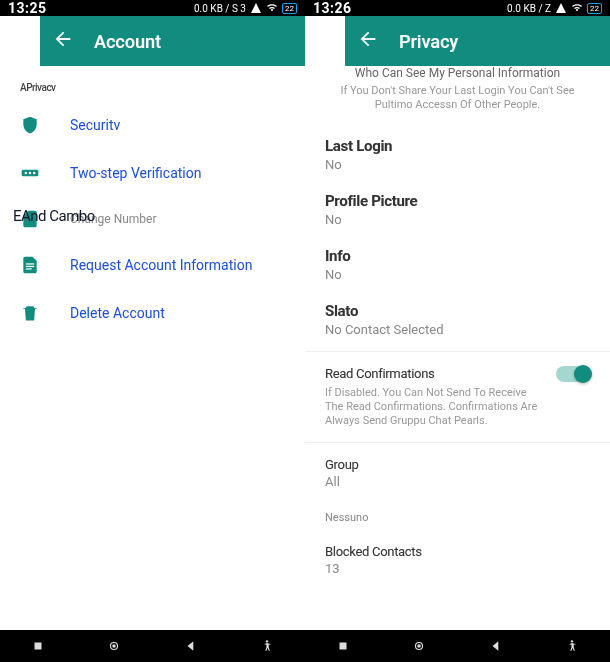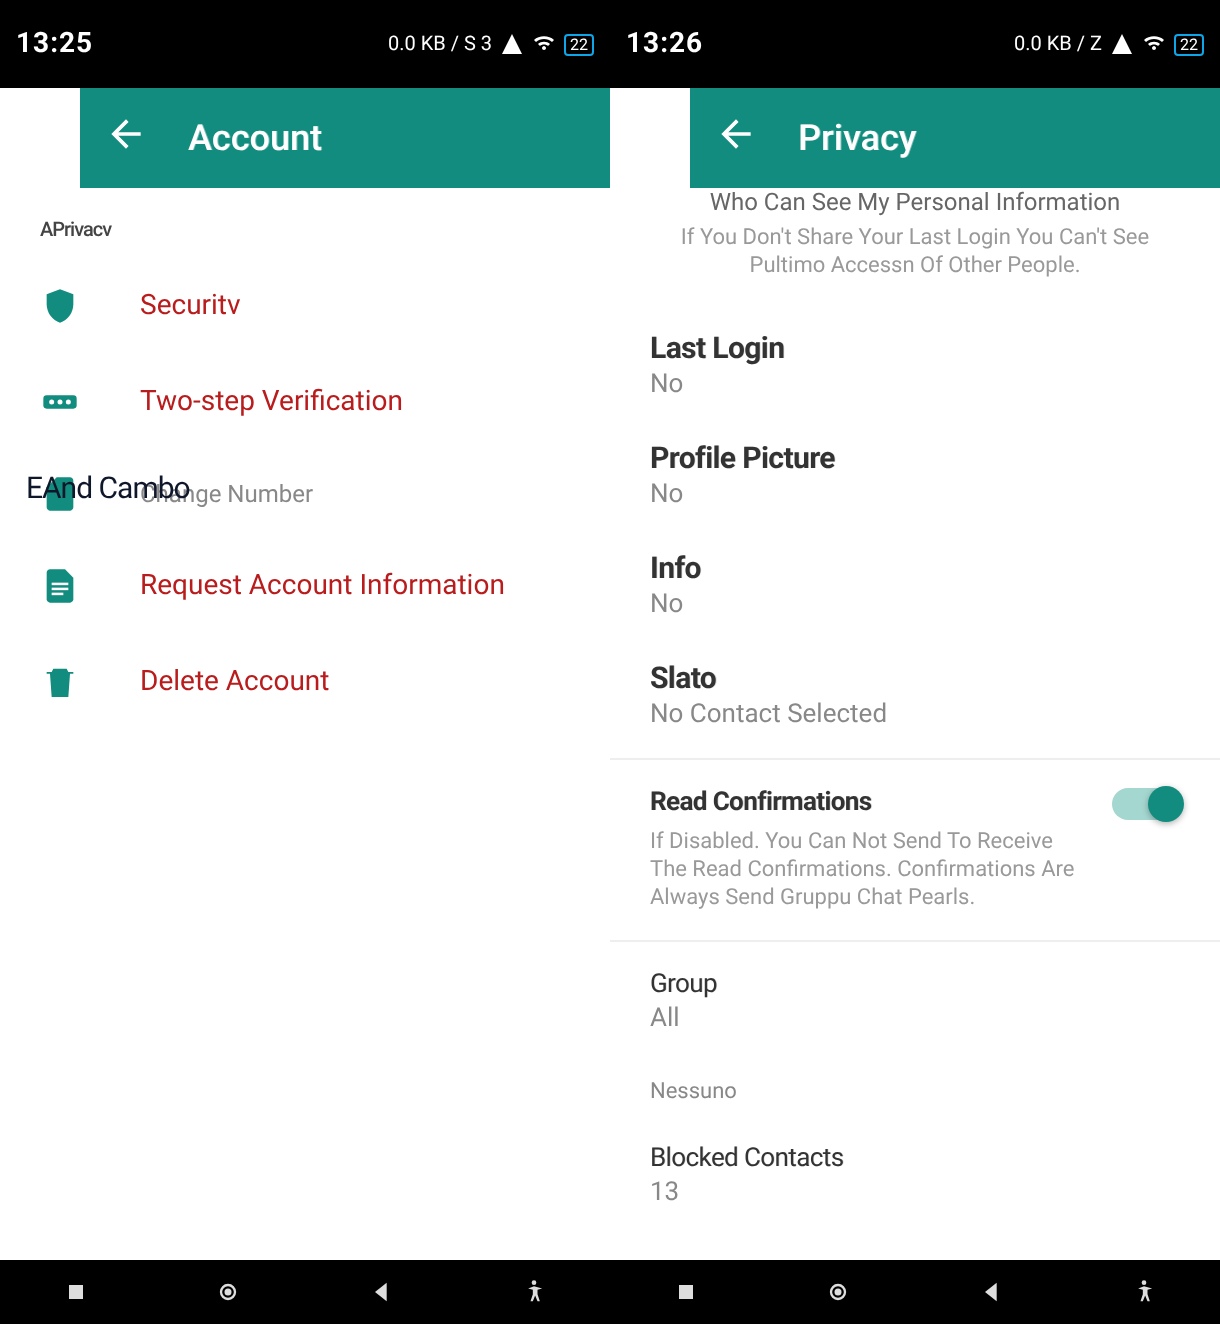--- a/index.html
+++ b/index.html
@@ -1,33 +1,33 @@
 <!DOCTYPE html>
 <html><head>
   <meta charset="utf-8">
   <style>
     * { margin: 0; padding: 0; box-sizing: border-box; font-family: -apple-system, Roboto, Arial, sans-serif; }
     body { width: 610px; height: 662px; background: #fff; display: flex; flex-direction: column; }
     .container { display: flex; flex: 1; overflow: hidden; }
     .phone { width: 50%; display: flex; flex-direction: column; position: relative; }
-    .status-bar { background: #000; color: #fff; height: 44px; display: flex; align-items: center; justify-content: space-between; padding: 0 8px; font-size: 11px; }
+    .status-bar { background: #000; color: #fff; height: 16px; display: flex; align-items: center; justify-content: space-between; padding: 0 8px; font-size: 11px; }
     .status-left { font-weight: bold; font-size: 14px; letter-spacing: 0.5px; }
     .status-right { display: flex; align-items: center; gap: 4px; font-size: 10px; }
     .status-right svg { width: 12px; height: 12px; fill: #fff; }
     .batt { border: 1px solid #0ea5e9; border-radius: 2px; padding: 0 2px; font-size: 8px; }
     .header { background: #128c7e; color: #fff; height: 50px; display: flex; align-items: center; padding: 0 12px; gap: 20px; margin-left: 40px; }
     .back-arrow { cursor: pointer; }
     .back-arrow svg { width: 22px; height: 22px; fill: #fff; }
     .header-title { font-size: 18px; font-weight: 500; text-shadow: 0.5px 0 0 rgba(255,255,255,0.4); }
     .content { flex: 1; overflow-y: auto; background: #fff; }
     .section-header { color: #444; font-size: 10px; font-weight: 500; padding: 16px 20px 8px; letter-spacing: -0.5px; }
     .list-item { display: flex; align-items: center; padding: 14px 20px; gap: 30px; cursor: pointer; }
     .list-item .icon { width: 20px; height: 20px; display: flex; align-items: center; justify-content: center; }
     .list-item .icon svg { width: 20px; height: 20px; fill: #128c7e; }
-    .list-item .label { color: #b91c1c; font-size: 14px; }
+    .list-item .label { color: #1d4ed8; font-size: 14px; }
     .sub-label { color: #888; font-size: 12px; }
     .ghost-text { color: #0f172a; font-size: 15px; padding: 8px 13px; letter-spacing: -0.5px; }
     .privacy-section { padding: 0 20px 14px; text-align: center; }
     .priv-head { color: #666; font-size: 12px; margin-bottom: 4px; }
     .priv-sub { color: #999; font-size: 11px; line-height: 1.3; }
     .priv-title { color: #333; font-size: 15px; font-weight: 700; letter-spacing: -0.3px; text-shadow: 0.4px 0 0 rgba(0,0,0,0.15); }
     .priv-val { color: #888; font-size: 13px; margin-top: 2px; }
     .priv-item { padding: 10px 20px; position: relative; }
     .toggle-row { display: flex; align-items: center; justify-content: space-between; }
     .toggle { width: 34px; height: 16px; background: #a5d7d1; border-radius: 8px; position: relative; cursor: pointer; }
@@ -168,21 +168,21 @@
       <div class="priv-item">
         <div class="priv-title">Slato</div>
         <div class="priv-val">No Contact Selected</div>
       </div>
 
       <div class="divider"></div>
 
       <div class="priv-item">
         <div class="toggle-row">
           <div>
-            <div class="priv-title" style="font-size:13px; font-weight:700;">Read Confirmations</div>
+            <div class="priv-title" style="font-size:13px; font-weight:400;">Read Confirmations</div>
           </div>
           <div class="toggle">
             <div class="toggle-knob"></div>
           </div>
         </div>
         <div class="priv-sub" style="margin-top:4px; max-width:220px;">If Disabled. You Can Not Send To Receive The Read Confirmations. Confirmations Are Always Send Gruppu Chat Pearls.</div>
       </div>
 
       <div class="divider"></div>
 

